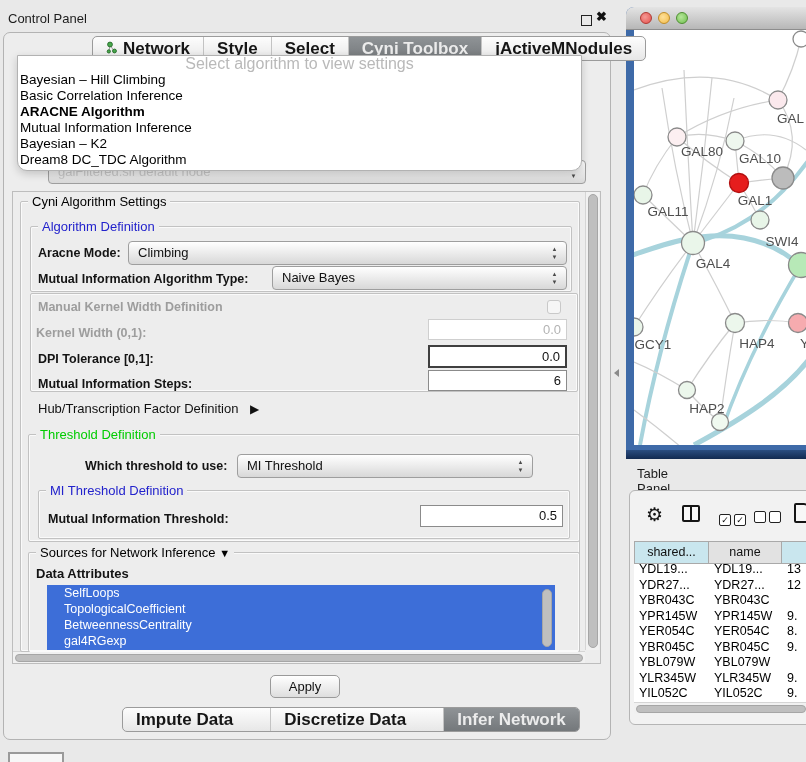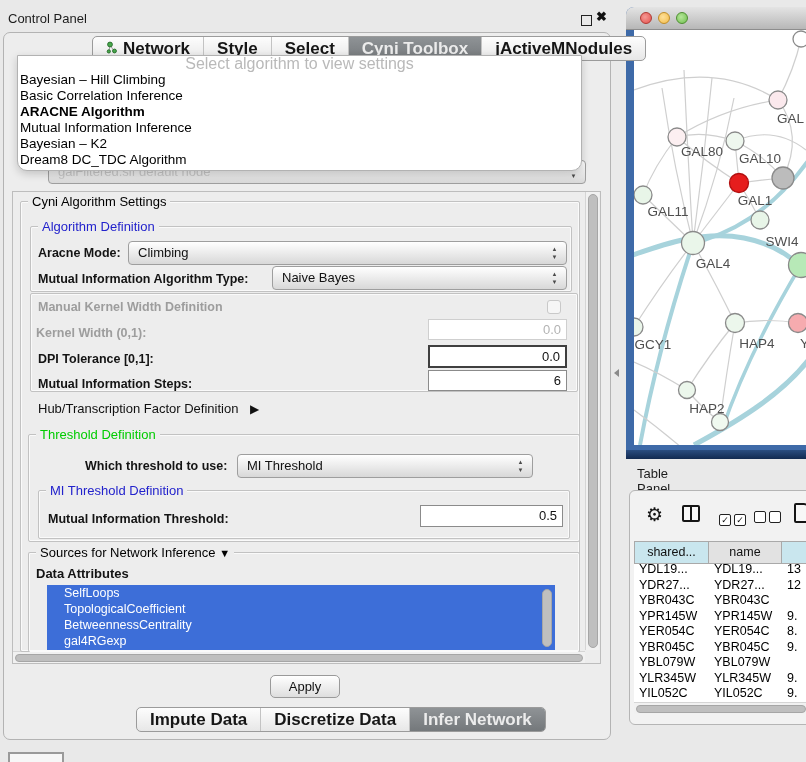--- a/index.html
+++ b/index.html
@@ -175,21 +175,21 @@
   <div class="attr-list" style="left:47px;top:585px;width:508px;height:65px;">
     <div class="ai">SelfLoops</div>
     <div class="ai">TopologicalCoefficient</div>
     <div class="ai">BetweennessCentrality</div>
     <div class="ai">gal4RGexp</div>
     <div class="thumb" style="right:3px;top:4px;width:8px;height:56px;"></div>
   </div>
 
   <div class="btn" style="left:270px;top:675px;width:68px;height:21px;line-height:21px;">Apply</div>
 
-  <div class="abs seg-bar" style="left:136px;top:707px;">
+  <div class="abs seg-bar" style="left:122px;top:707px;gap:24px;">
     <div class="seg">
         <span>Impute Data</span>
       </div>
     <div class="seg">
         <span>Discretize Data</span>
       </div>
     <div class="seg sel">
         <span>Infer Network</span>
       </div>
   </div>

